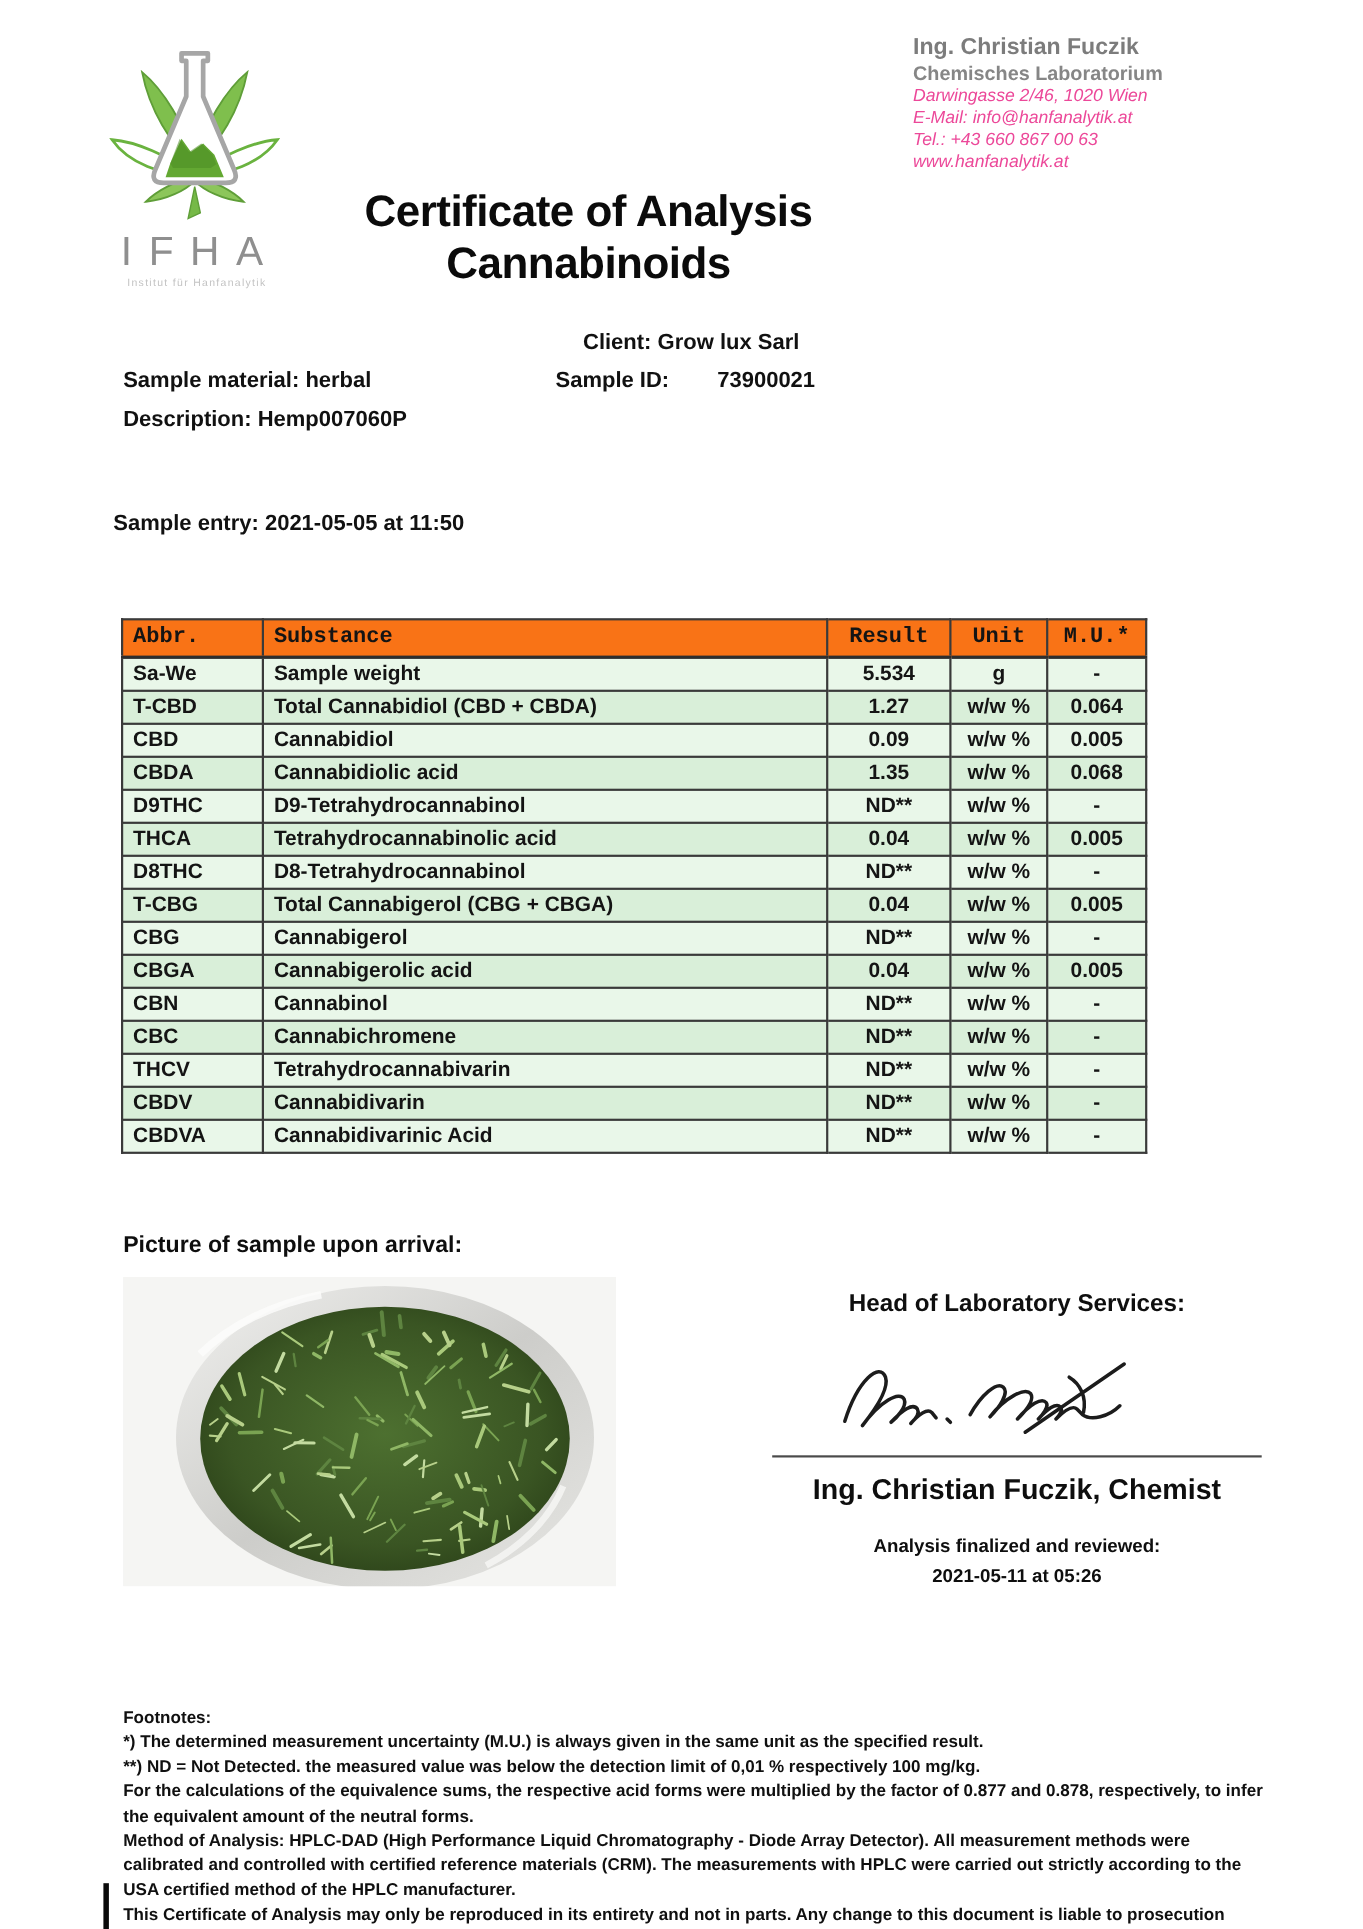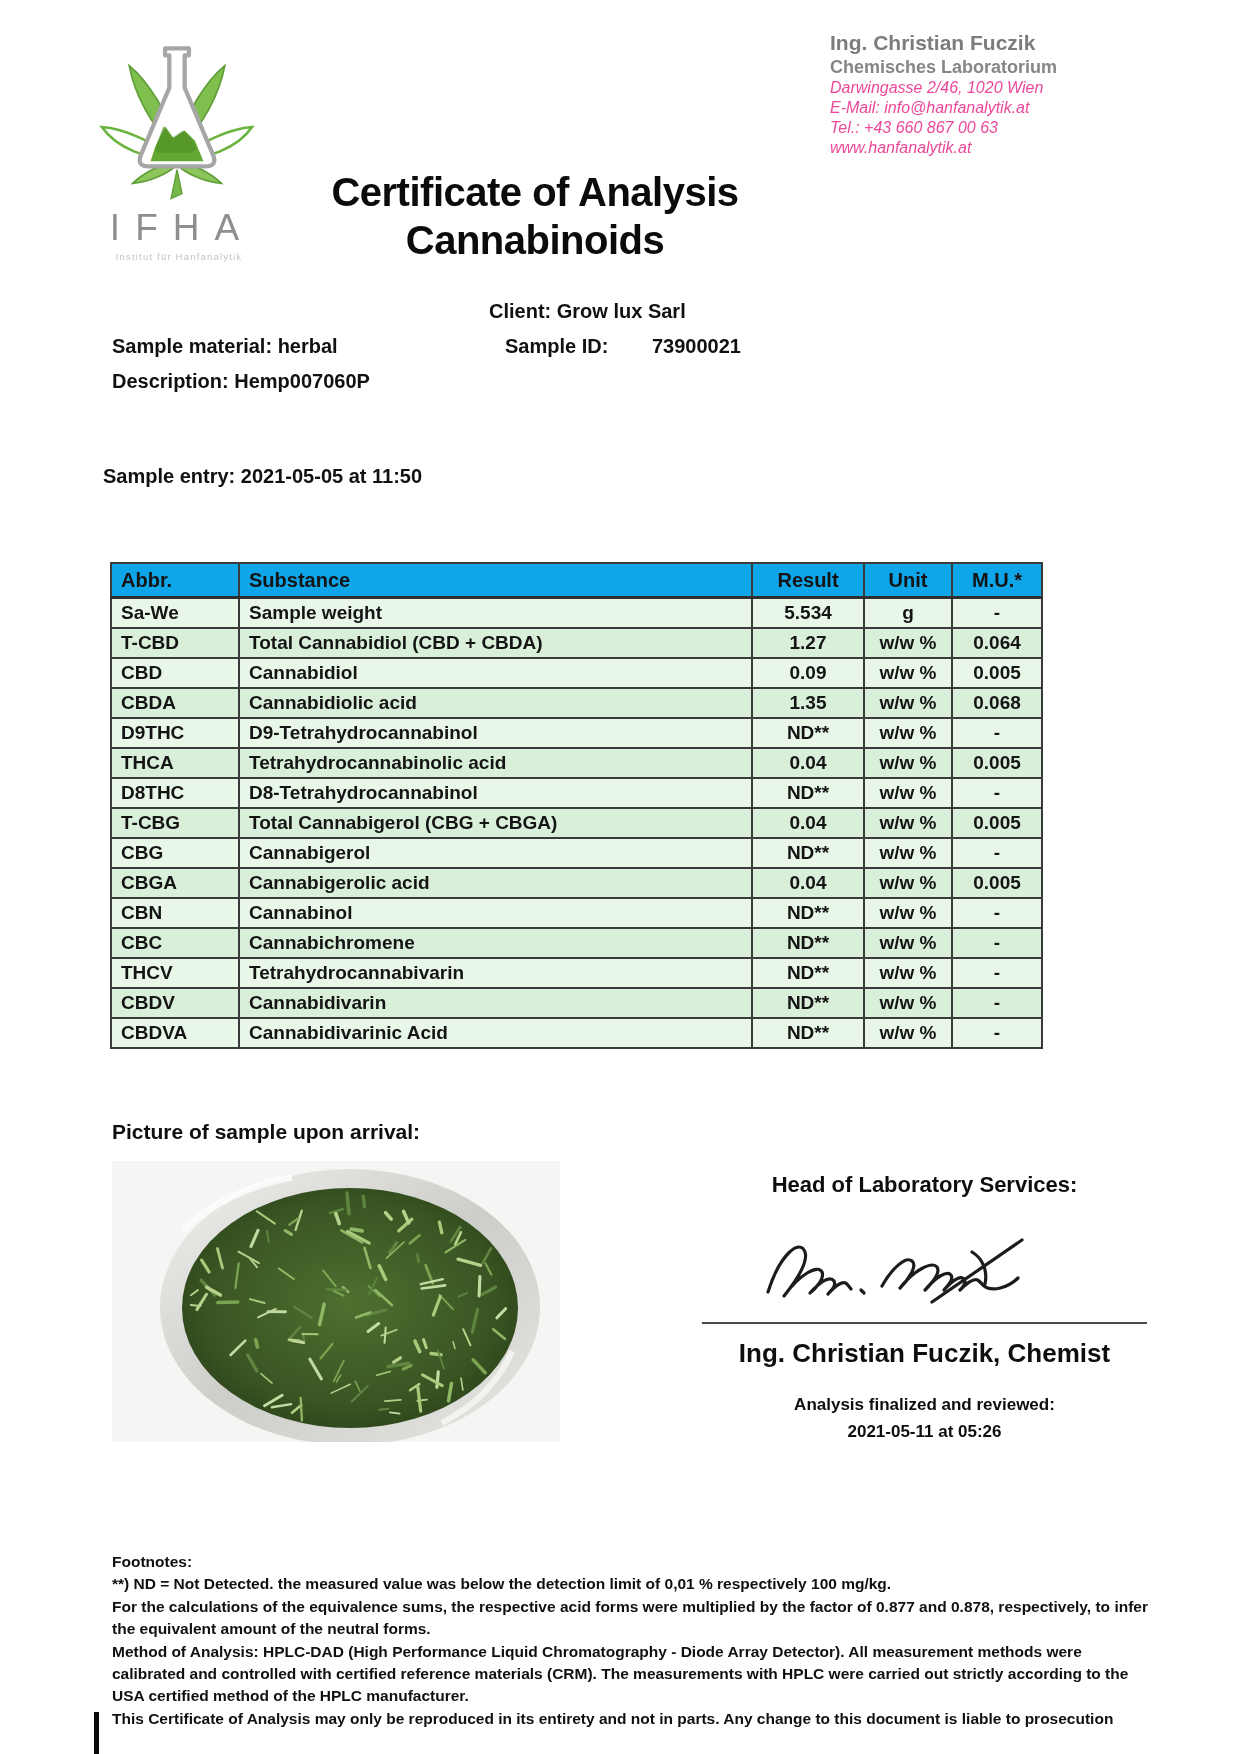--- a/index.html
+++ b/index.html
@@ -15,21 +15,21 @@
   .contact-name{font-size:21px;font-weight:700;color:#7c7c7c;line-height:26px;}
   .contact-lab{font-size:18px;font-weight:700;color:#868686;line-height:22px;}
   .contact-line{font-size:16px;font-weight:400;color:#ec4899;line-height:20px;font-style:italic;}
   .doc-title{position:absolute;left:260px;top:168px;width:550px;text-align:center;
     font-size:40px;line-height:48px;font-weight:700;letter-spacing:-0.5px;color:#0b0b0b;}
   
   .info{position:absolute;font-size:20px;font-weight:700;color:#111;}
   
   .results{position:absolute;left:110px;top:562px;width:931px;border-collapse:collapse;table-layout:fixed;}
   .results th,.results td{border:2px solid #3a3a3a;padding:2px 9px;font-size:19px;font-weight:700;color:#141414;line-height:24px;}
-  .results th{background:#0ea5e9;font-size:20px;text-align:left;padding-top:4px;padding-bottom:4px;}
+  .results th{background:#f97316;font-size:20px;text-align:left;padding-top:4px;padding-bottom:4px;font-family:Liberation Mono, monospace;}
   .results th.c,.results td.c{text-align:center;}
   .results tbody tr:nth-child(odd) td{background:#e9f7e9;}
   .results tbody tr:nth-child(even) td{background:#d9efd9;}
   .results thead th{border-bottom:3px solid #2e2e2e;}
   
   .photo-label{position:absolute;left:112px;top:1120px;font-size:21px;font-weight:700;}
   .photo{position:absolute;left:112px;top:1161px;width:448px;height:281px;background:#f5f5f3;}
   .sig-col{position:absolute;left:672px;top:1172px;width:505px;text-align:center;}
   .sig-heading{font-size:22px;font-weight:700;}
   .sig-svg{margin-top:28px;}
@@ -79,21 +79,21 @@
     <div class="contact-line">E-Mail: info@hanfanalytik.at</div>
     <div class="contact-line">Tel.: +43 660 867 00 63</div>
     <div class="contact-line">www.hanfanalytik.at</div>
   </div>
 
   <div class="doc-title">
     <div>Certificate of Analysis</div>
     <div>Cannabinoids</div>
   </div>
 
-  <div class="info" style="left:489px;top:300px;">Client: Grow lux Sarl</div>
+  <div class="info" style="left:530px;top:300px;">Client: Grow lux Sarl</div>
   <div class="info" style="left:112px;top:335px;">Sample material: herbal</div>
   <div class="info" style="left:505px;top:335px;">Sample ID:</div>
   <div class="info" style="left:652px;top:335px;">73900021</div>
   <div class="info" style="left:112px;top:370px;">Description: Hemp007060P</div>
   <div class="info" style="left:103px;top:465px;">Sample entry: 2021-05-05 at 11:50</div>
 
   <table class="results">
     <colgroup>
       <col style="width:128px">
         <col style="width:513px">
@@ -368,20 +368,21 @@
     <hr class="sig-line">
     <div class="sig-name">Ing. Christian Fuczik, Chemist</div>
     <div class="sig-finalized">
       <div>Analysis finalized and reviewed:</div>
       <div>2021-05-11 at 05:26</div>
     </div>
   </div>
 
   <div class="footnotes">
     <p>Footnotes:</p>
+  <p>*) The determined measurement uncertainty (M.U.) is always given in the same unit as the specified result.</p>
       <p>**) ND = Not Detected. the measured value was below the detection limit of 0,01 % respectively 100 mg/kg.</p>
       <p>For the calculations of the equivalence sums, the respective acid forms were multiplied by the factor of 0.877 and 0.878, respectively, to infer the equivalent amount of the neutral forms.</p>
       <p>Method of Analysis: HPLC-DAD (High Performance Liquid Chromatography - Diode Array Detector). All measurement methods were calibrated and controlled with certified reference materials (CRM). The measurements with HPLC were carried out strictly according to the USA certified method of the HPLC manufacturer.</p>
       <p>This Certificate of Analysis may only be reproduced in its entirety and not in parts. Any change to this document is liable to prosecution</p>
     </div>
 
   <div class="scan-mark"></div>
 
 </div>
 

